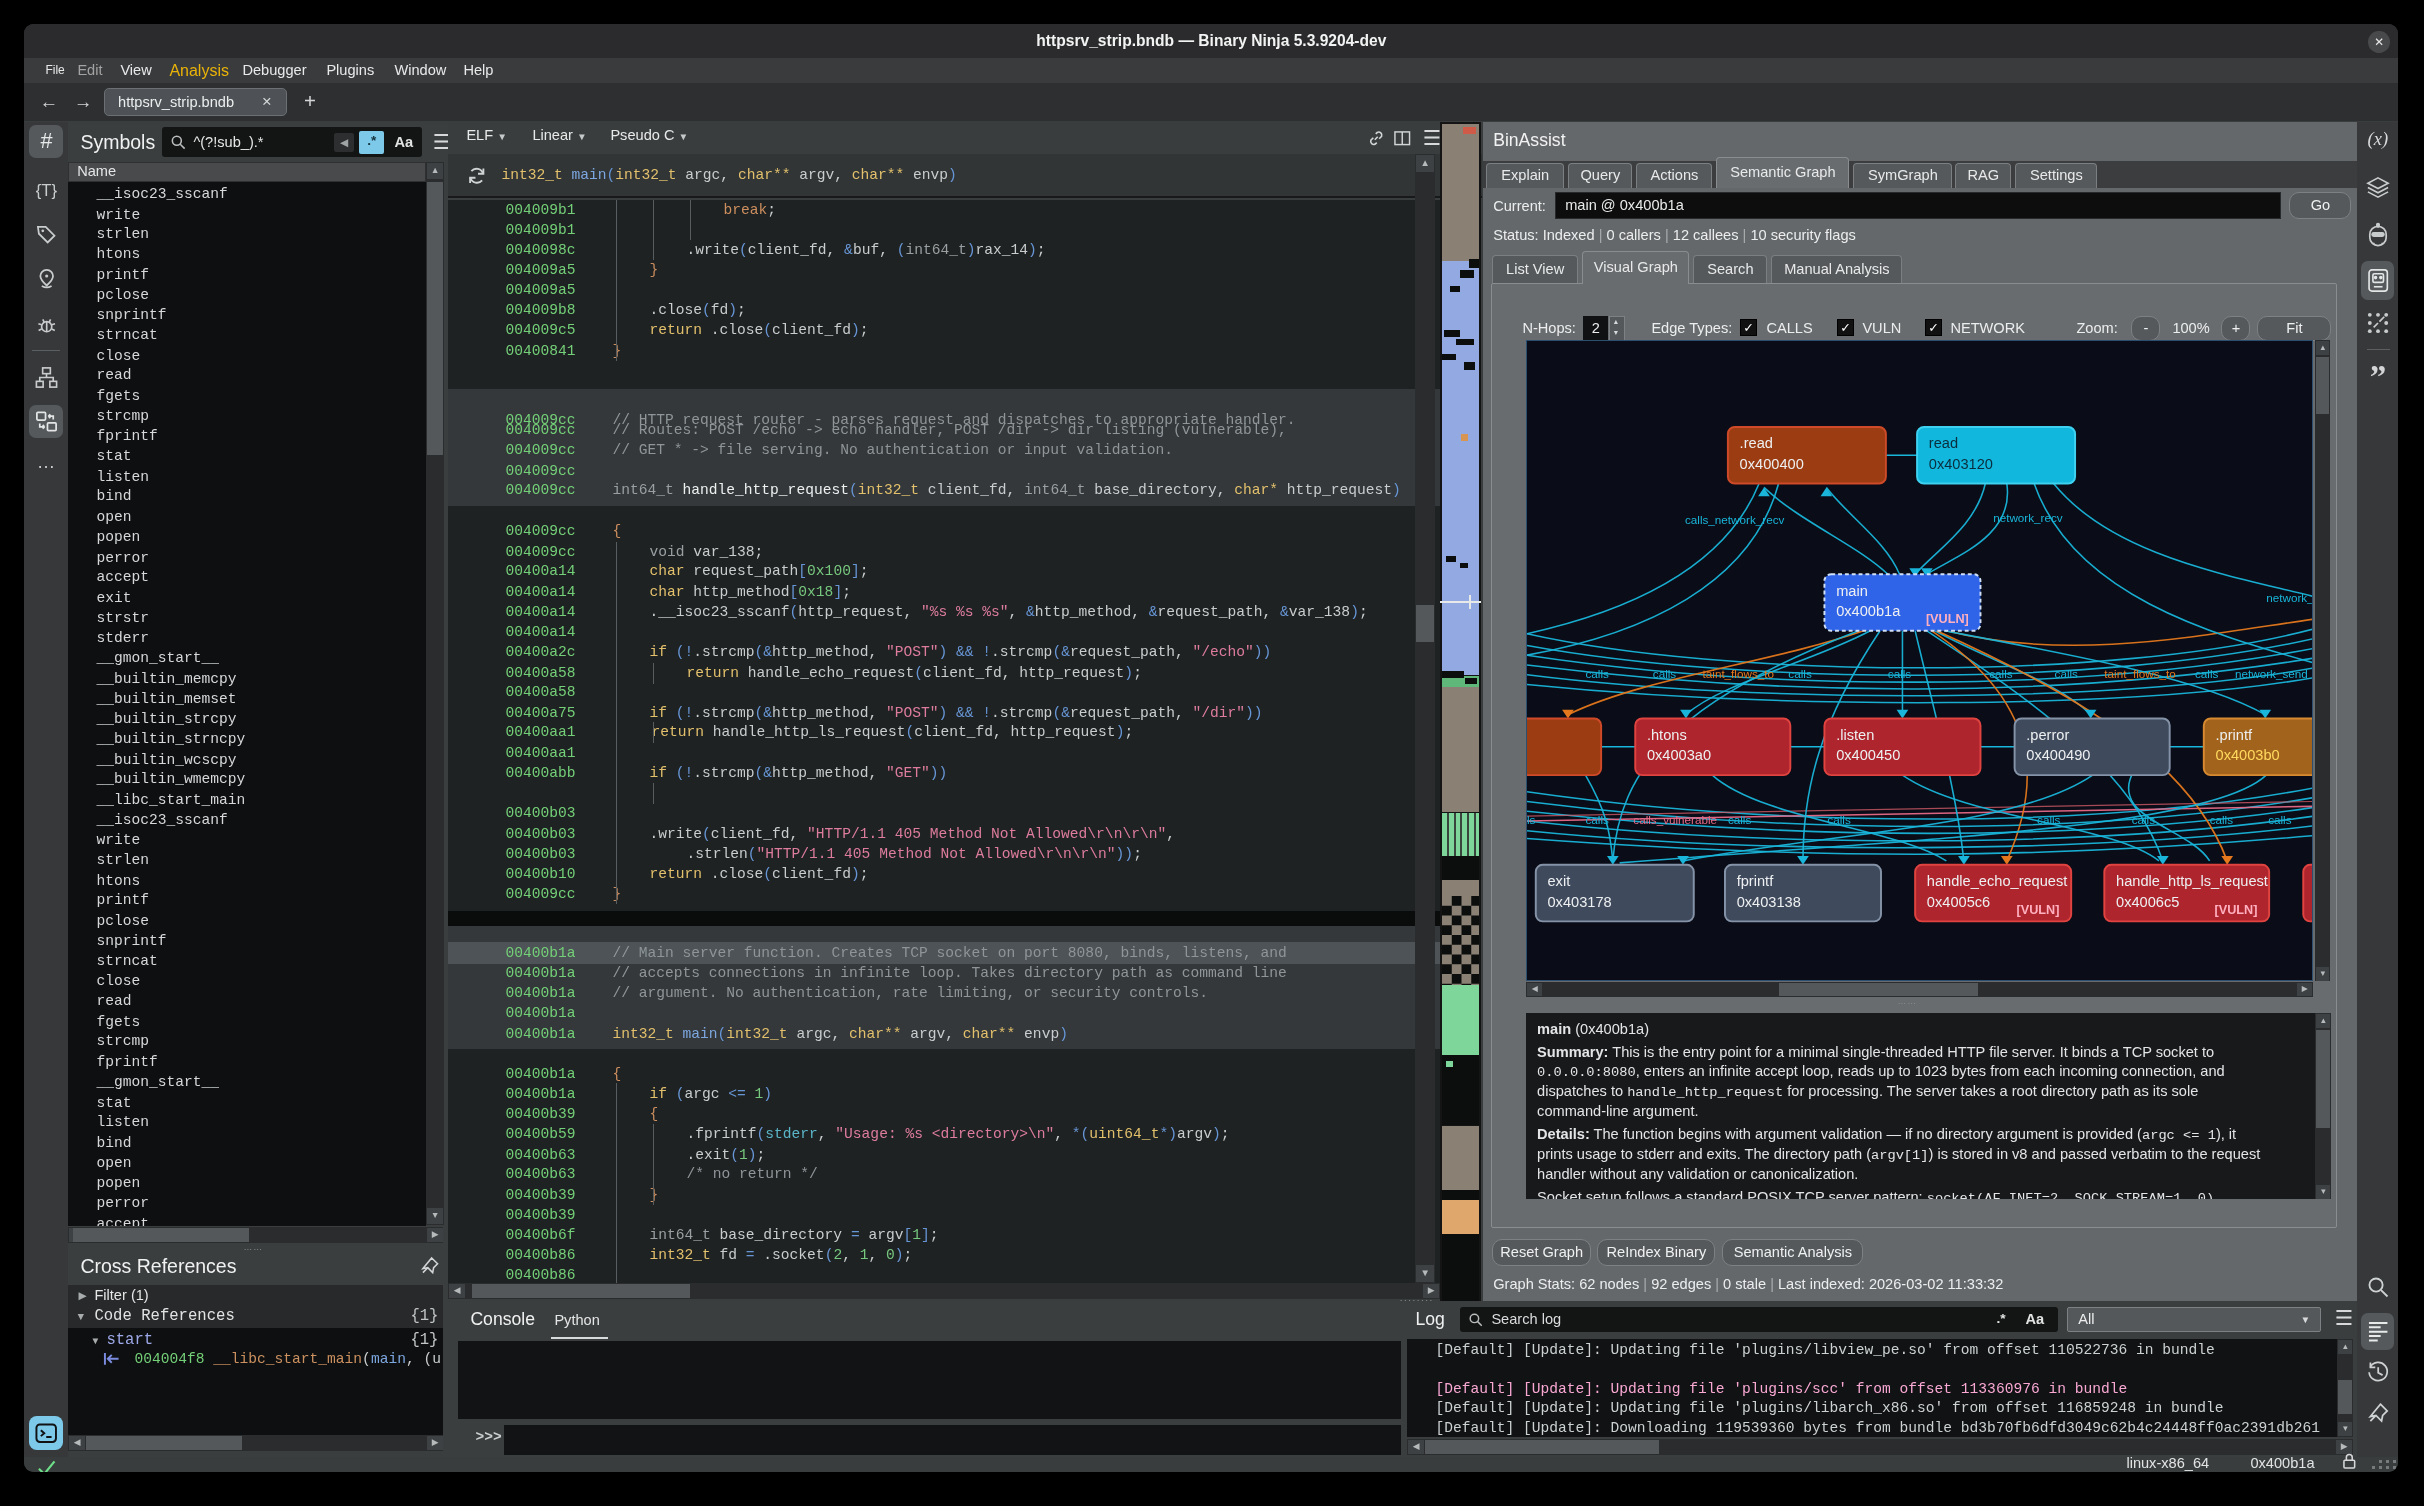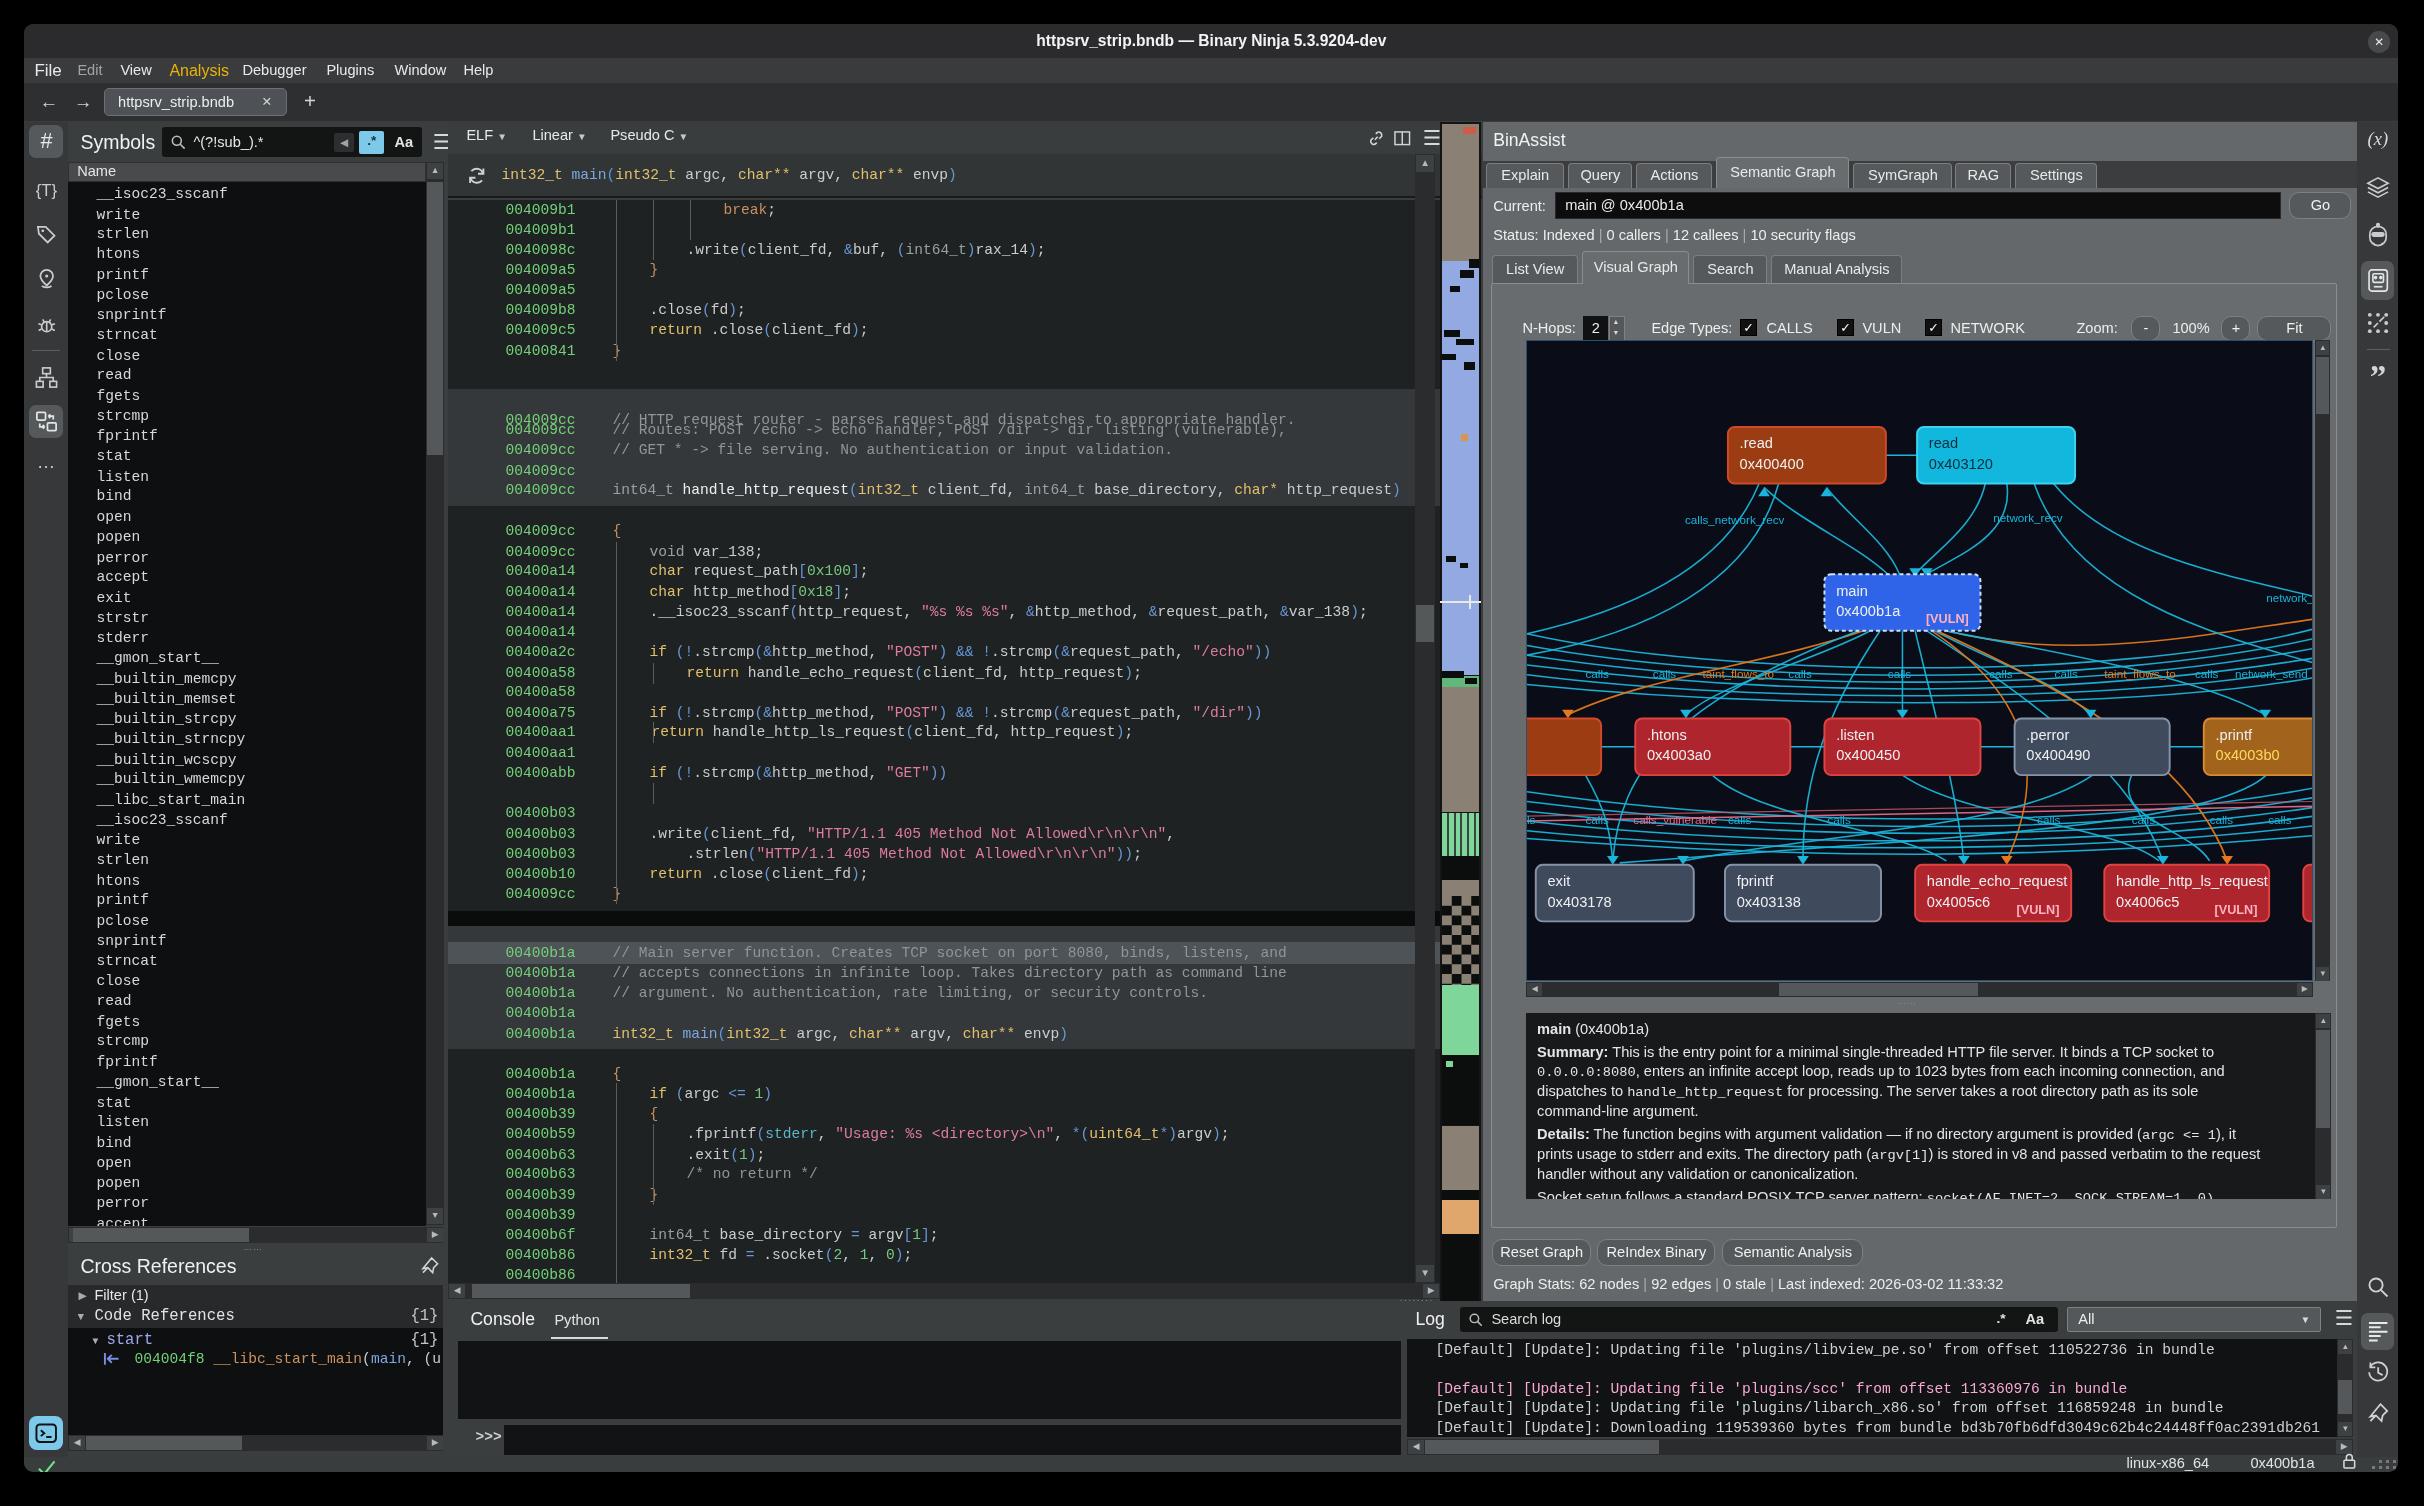--- a/index.html
+++ b/index.html
@@ -22,21 +22,21 @@
 .chk{position:absolute;width:16.6px;height:16.6px;background:#111;border:1px solid #000;color:#fff;font-size:12.7px;line-height:16.6px;text-align:center}
 .lbl{position:absolute;font-size:14.6px;color:#e8eaea;white-space:pre}
 svg{display:block}
 </style></head><body>
 <div id="win">
 
 <div class="ab" style="left:0;top:0;width:2374px;height:34px;background:#2b2b2d"></div>
 <div class="ab" style="left:0;top:0;width:2374px;height:34px;line-height:34px;text-align:center;font-size:15.6px;font-weight:bold;color:#f2f3f3">httpsrv_strip.bndb — Binary Ninja 5.3.9204-dev</div>
 <div class="ab" style="left:2344px;top:6.8px;width:21.5px;height:21.5px;border-radius:10.7px;background:#48494b;color:#e8e8e8;font-size:11.7px;line-height:21.5px;text-align:center">✕</div>
 <div class="ab" style="left:0;top:34px;width:2374px;height:25px;background:#3a3b3d"></div>
-<div class="ab" style="left:10px;top:35px;height:23.4px;line-height:23.4px;font-size:17px;color:#e8eaea">File</div>
+<div class="ab" style="left:21px;top:35px;height:23.4px;line-height:23.4px;font-size:12px;color:#e8eaea">File</div>
     <div class="ab" style="left:53px;top:35px;height:23.4px;line-height:23.4px;font-size:14.6px;color:#a3a3a3">Edit</div>
     <div class="ab" style="left:96px;top:35px;height:23.4px;line-height:23.4px;font-size:14.6px;color:#e8eaea">View</div>
     <div class="ab" style="left:145px;top:35px;height:23.4px;line-height:23.4px;font-size:16px;color:#eab308">Analysis</div>
     <div class="ab" style="left:218px;top:35px;height:23.4px;line-height:23.4px;font-size:14.6px;color:#e8eaea">Debugger</div>
     <div class="ab" style="left:302px;top:35px;height:23.4px;line-height:23.4px;font-size:14.6px;color:#e8eaea">Plugins</div>
     <div class="ab" style="left:370px;top:35px;height:23.4px;line-height:23.4px;font-size:14.6px;color:#e8eaea">Window</div>
     <div class="ab" style="left:439px;top:35px;height:23.4px;line-height:23.4px;font-size:14.6px;color:#e8eaea">Help</div>
 <div class="ab" style="left:0;top:59px;width:2374px;height:38px;background:#2d2f30"></div>
 <div class="ab" style="left:9.8px;top:64px;width:29px;height:27px;color:#d2d4d5;font-size:18.5px;line-height:27px;text-align:center">←</div>
 <div class="ab" style="left:44px;top:64px;width:29px;height:27px;color:#d2d4d5;font-size:18.5px;line-height:27px;text-align:center">→</div>

